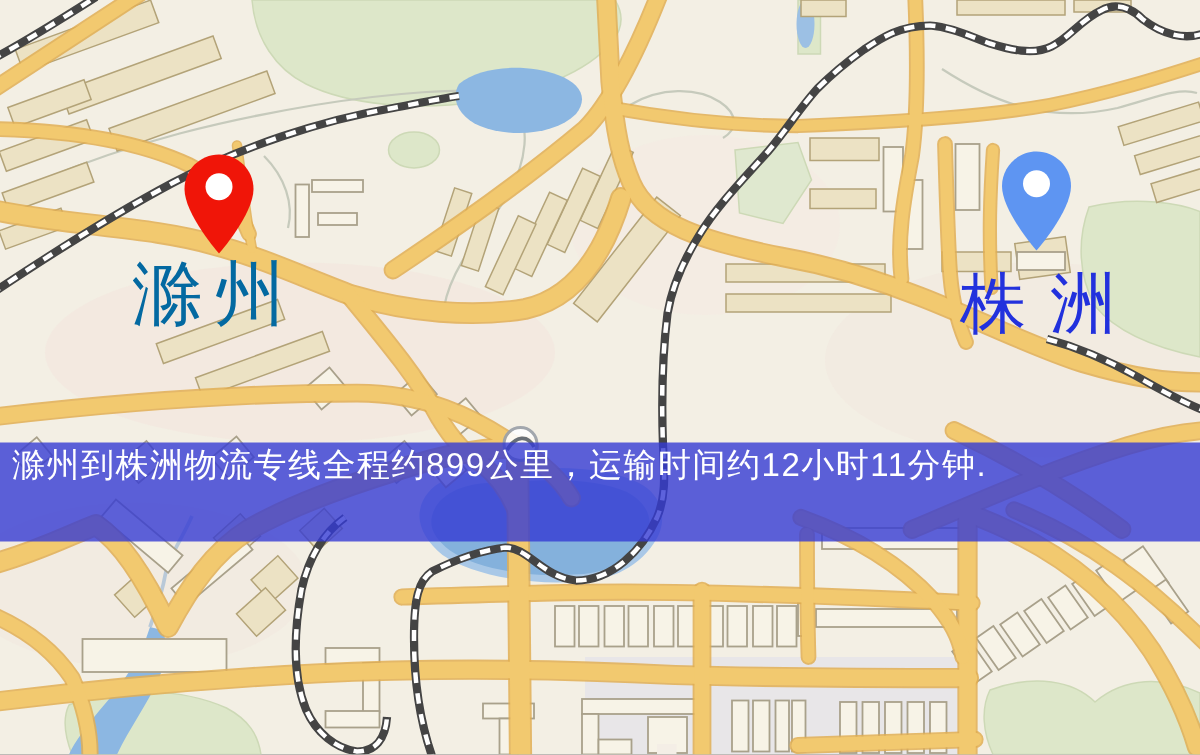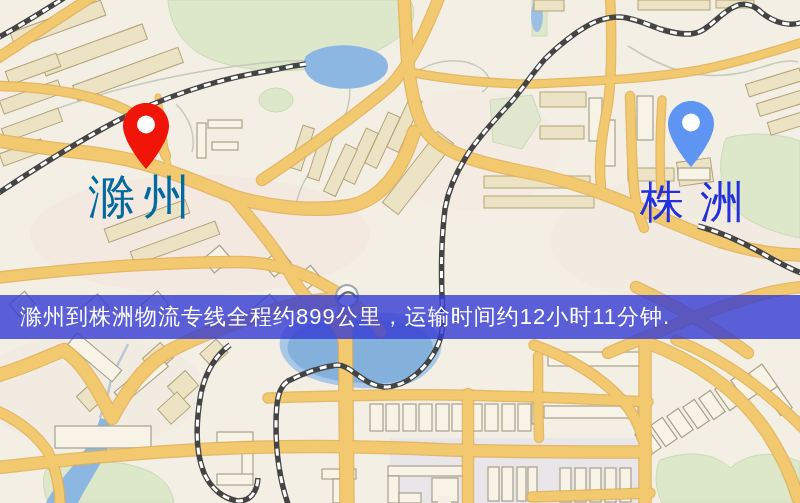--- a/index.html
+++ b/index.html
@@ -3,23 +3,23 @@
 <meta charset="utf-8">
 <style>
   html,body { margin:0; padding:0; background:#888; }
   .stage {
     position:relative; width:800px; height:503px; margin:0 auto;
     overflow:hidden; background:#f3efe4;
     font-family:"Liberation Sans","DejaVu Sans",sans-serif;
   }
   .map-art { position:absolute; left:0; top:0; width:800px; height:503px; display:block; }
   .banner {
-    position:absolute; left:0; top:295px; width:800px; height:44px;
+    position:absolute; left:0; top:295px; width:800px; height:66px;
     background:rgba(53,59,211,0.80);
-    display:flex; align-items:center; box-sizing:border-box; padding-left:20px;
+    display:flex; align-items:flex-start; box-sizing:border-box; padding-left:8px;
   }
   .banner span {
     color:#ffffff; font-size:22px; letter-spacing:1px; white-space:nowrap;
     font-family:"Liberation Sans","DejaVu Sans",sans-serif;
   }
   .pin { position:absolute; width:48px; height:68px; }
   .pin svg { display:block; width:48px; height:68px; }
   .pin-origin { left:122px; top:102px; }
   .pin-dest   { left:667px; top:100px; }
   .city-label {

